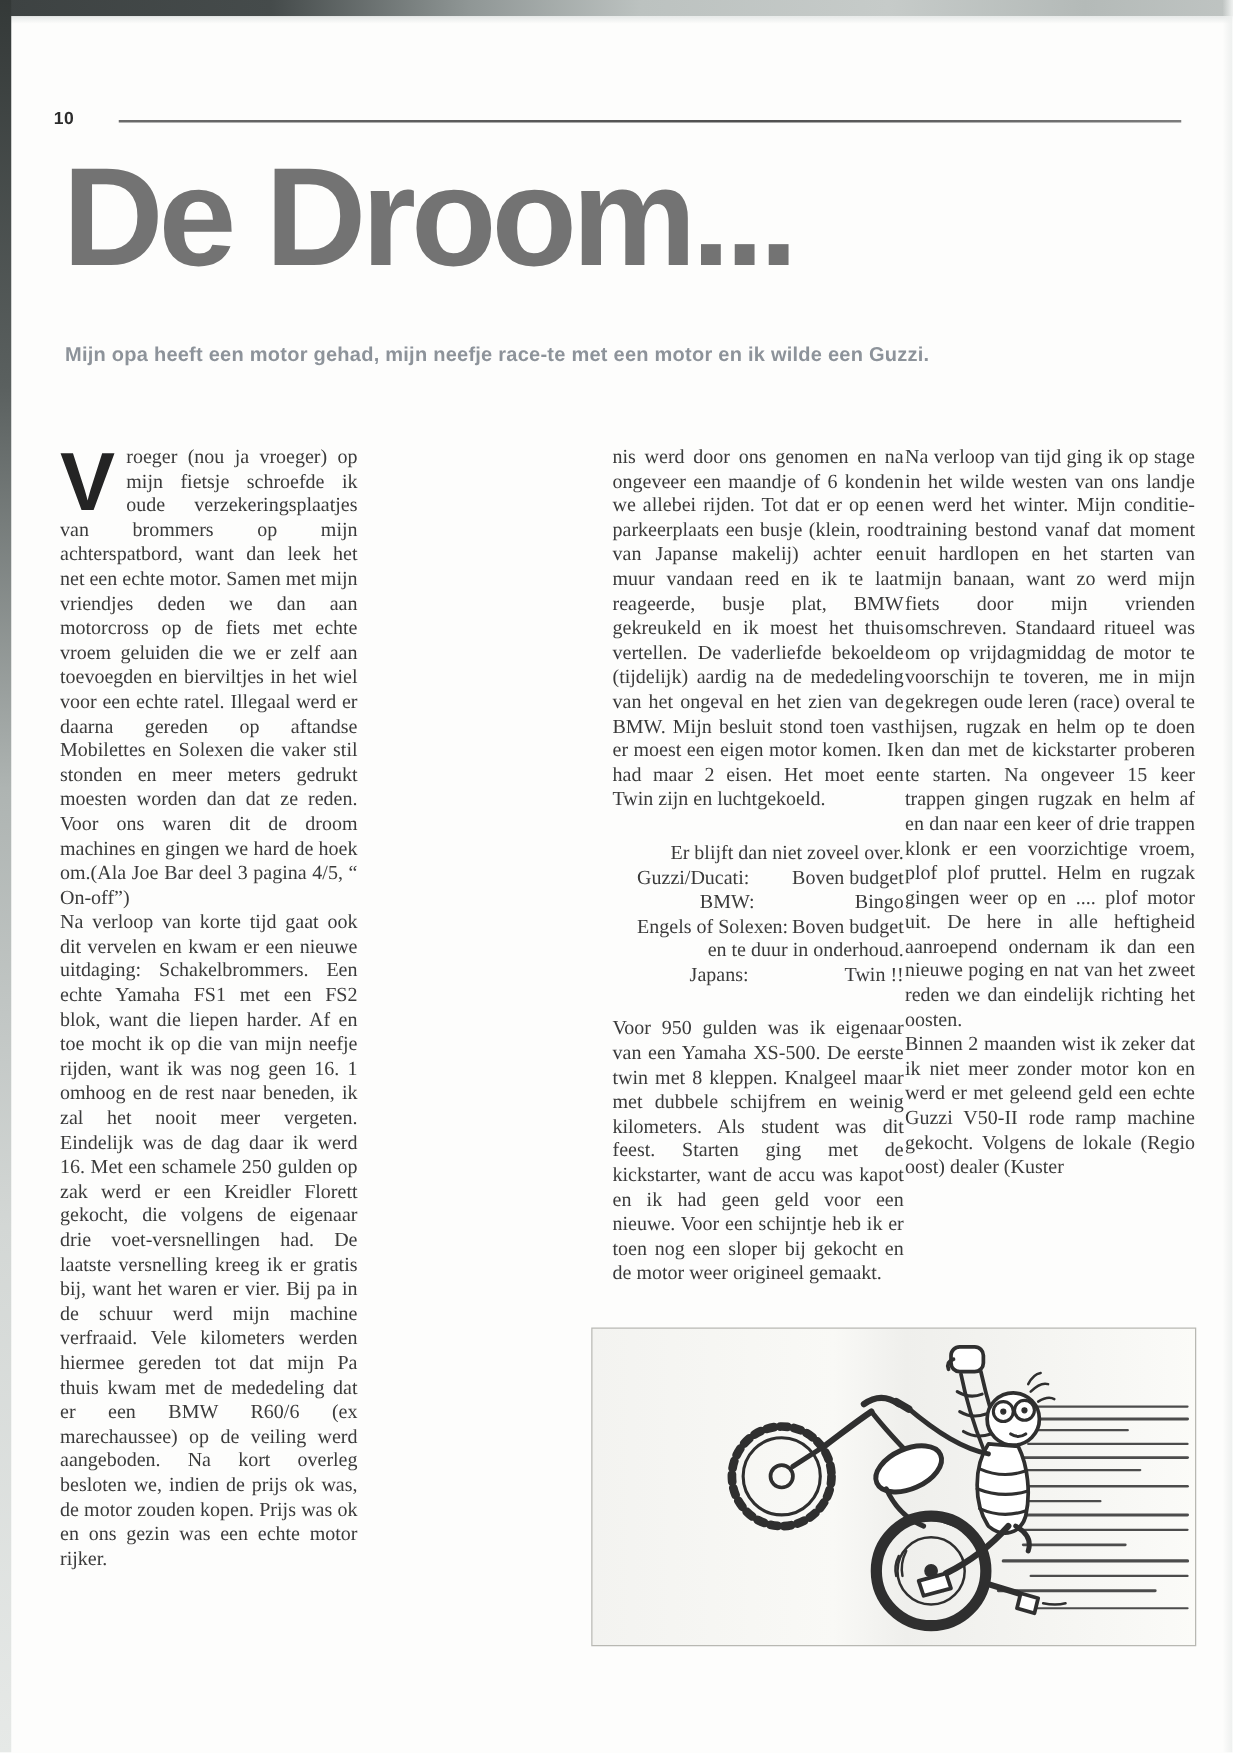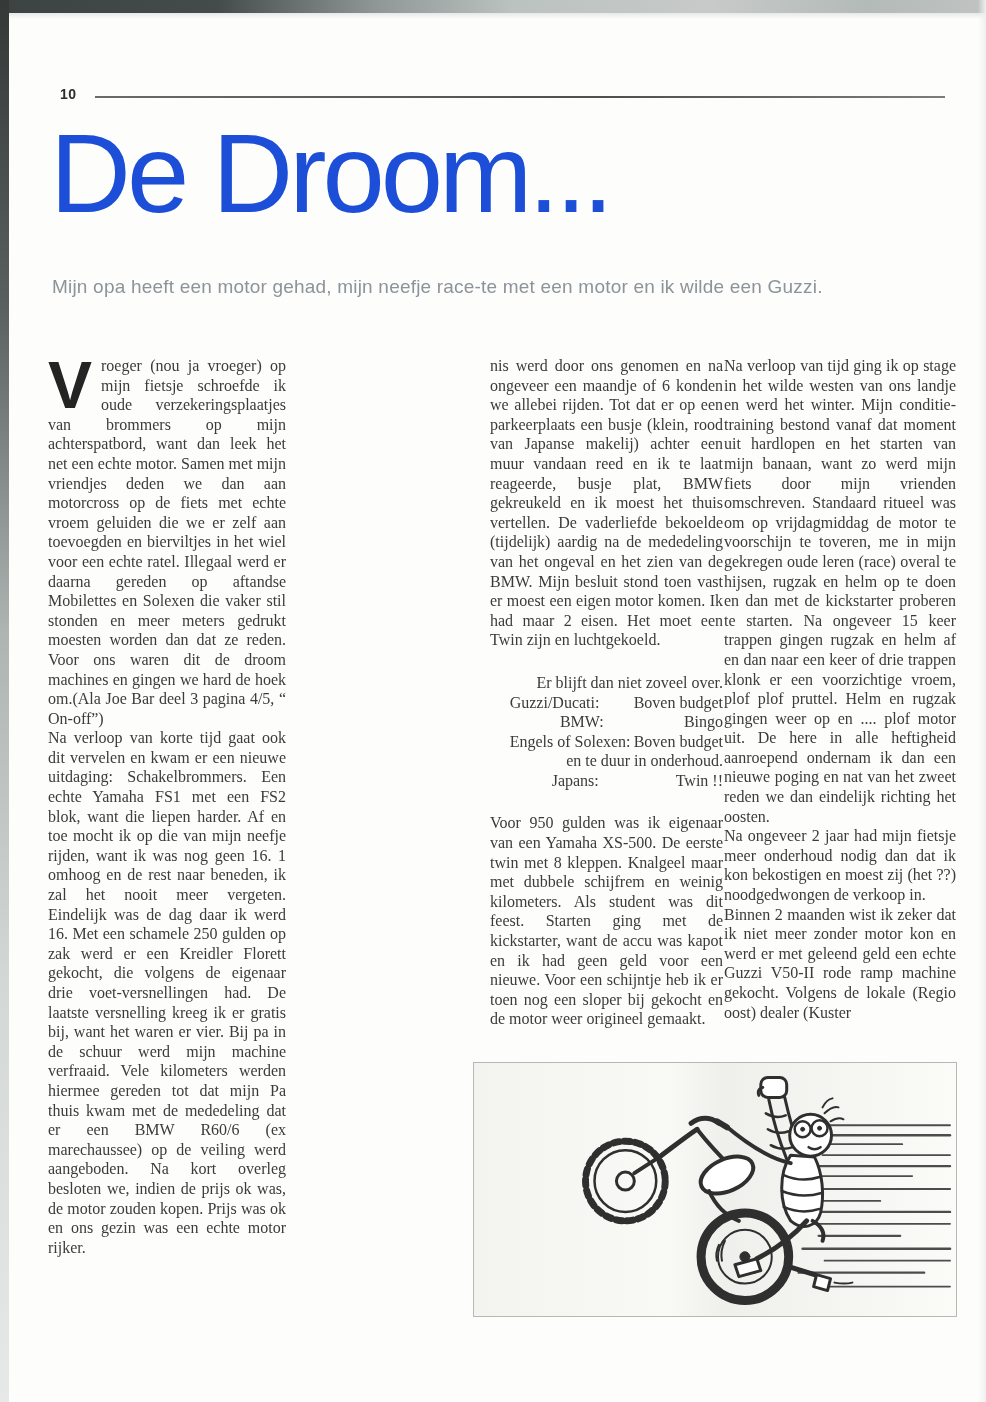--- a/index.html
+++ b/index.html
@@ -21,38 +21,38 @@
     position:absolute;left:0;top:0;width:9px;height:1402px;
     background:linear-gradient(180deg,#343938 0%,#5a605f 22%,#aeb4b2 45%,#d3d7d5 70%,#e6e9e7 100%);
   }
   .edge-right{
     position:absolute;right:0;top:0;width:8px;height:1402px;
     background:linear-gradient(270deg,#eef0ef,rgba(253,253,252,0));
   }
 
   
   .page-number{
-    position:absolute;left:60px;top:86px;
+    position:absolute;left:43px;top:86px;
     font-family:"Liberation Sans", sans-serif;font-weight:bold;
     font-size:14px;color:#2c2c2c;letter-spacing:.5px;
   }
   .header-rule{
     position:absolute;left:95px;top:96px;width:850px;height:2px;
     background:linear-gradient(90deg,#6a6a6a,#4f4f4f 60%,#7c7c7c);
   }
   h1.article-title{
     position:absolute;left:50px;top:118px;margin:0;
-    font-family:"Liberation Sans", sans-serif;font-weight:normal;
-    font-size:112px;line-height:112px;letter-spacing:-4px;color:#1d4ed8;
+    font-family:"Liberation Sans", sans-serif;font-weight:bold;
+    font-size:112px;line-height:112px;letter-spacing:-4px;color:#737373;
     white-space:nowrap;
   }
   .article-subtitle{
     position:absolute;left:52px;top:276px;width:880px;margin:0;
-    font-family:"Liberation Sans", sans-serif;font-weight:normal;
-    font-size:19px;color:#8d939a;letter-spacing:.2px;
+    font-family:"Liberation Sans", sans-serif;font-weight:bold;
+    font-size:16px;color:#8d939a;letter-spacing:.2px;
   }
 
   
   .col{
     position:absolute;top:356px;
     font-size:16px;line-height:19.6px;color:#3b3b3b;
     text-align:justify;
   }
   .col p{margin:0;}
   .col1{left:48px;width:238px;}
@@ -126,21 +126,20 @@
       <div class="lrow">
           <span class="lbl">Japans:</span>
           <span class="val">Twin !!</span>
         </div>
     </div>
     <p class="block-gap">Voor 950 gulden was ik eigenaar van een Yamaha XS-500. De eerste twin met 8 kleppen. Knalgeel maar met dubbele schijfrem en weinig kilometers. Als student was dit feest. Starten ging met de kickstarter, want de accu was kapot en ik had geen geld voor een nieuwe. Voor een schijntje heb ik er toen nog een sloper bij gekocht en de motor weer origineel gemaakt.</p>
   </div>
 
   <div class="col col3">
     <p>Na verloop van tijd ging ik op stage in het wilde westen van ons landje en werd het winter. Mijn conditie- training bestond vanaf dat moment uit hardlopen en het starten van mijn banaan, want zo werd mijn fiets door mijn vrienden omschreven. Standaard ritueel was om op vrijdagmiddag de motor te voorschijn te toveren, me in mijn gekregen oude leren (race) overal te hijsen, rugzak en helm op te doen en dan met de kickstarter proberen te starten. Na ongeveer 15 keer trappen gingen rugzak en helm af en dan naar een keer of drie trappen klonk er een voorzichtige vroem, plof plof pruttel. Helm en rugzak gingen weer op en .... plof motor uit. De here in alle heftigheid aanroepend ondernam ik dan een nieuwe poging en nat van het zweet reden we dan eindelijk richting het oosten.</p>
-    <p>Na ongeveer 2 jaar had mijn fietsje meer onderhoud nodig dan dat ik kon bekostigen en moest zij (het ??) noodgedwongen de verkoop in.</p>
     <p>Binnen 2 maanden wist ik zeker dat ik niet meer zonder motor kon en werd er met geleend geld een echte Guzzi V50-II rode ramp machine gekocht. Volgens de lokale (Regio oost) dealer (Kuster</p>
   </div>
 
   <div class="cartoon-box">
     <svg viewBox="0 0 484 253" fill="none" stroke="#2f2f2f" stroke-linecap="round" stroke-linejoin="round">
 
       <g stroke="#4c4c4c" stroke-width="1.8">
         <path d="M352 62 H478"></path>
         <path d="M340 72 H478" stroke-width="2.4"></path>
         <path d="M356 81 H430"></path>

